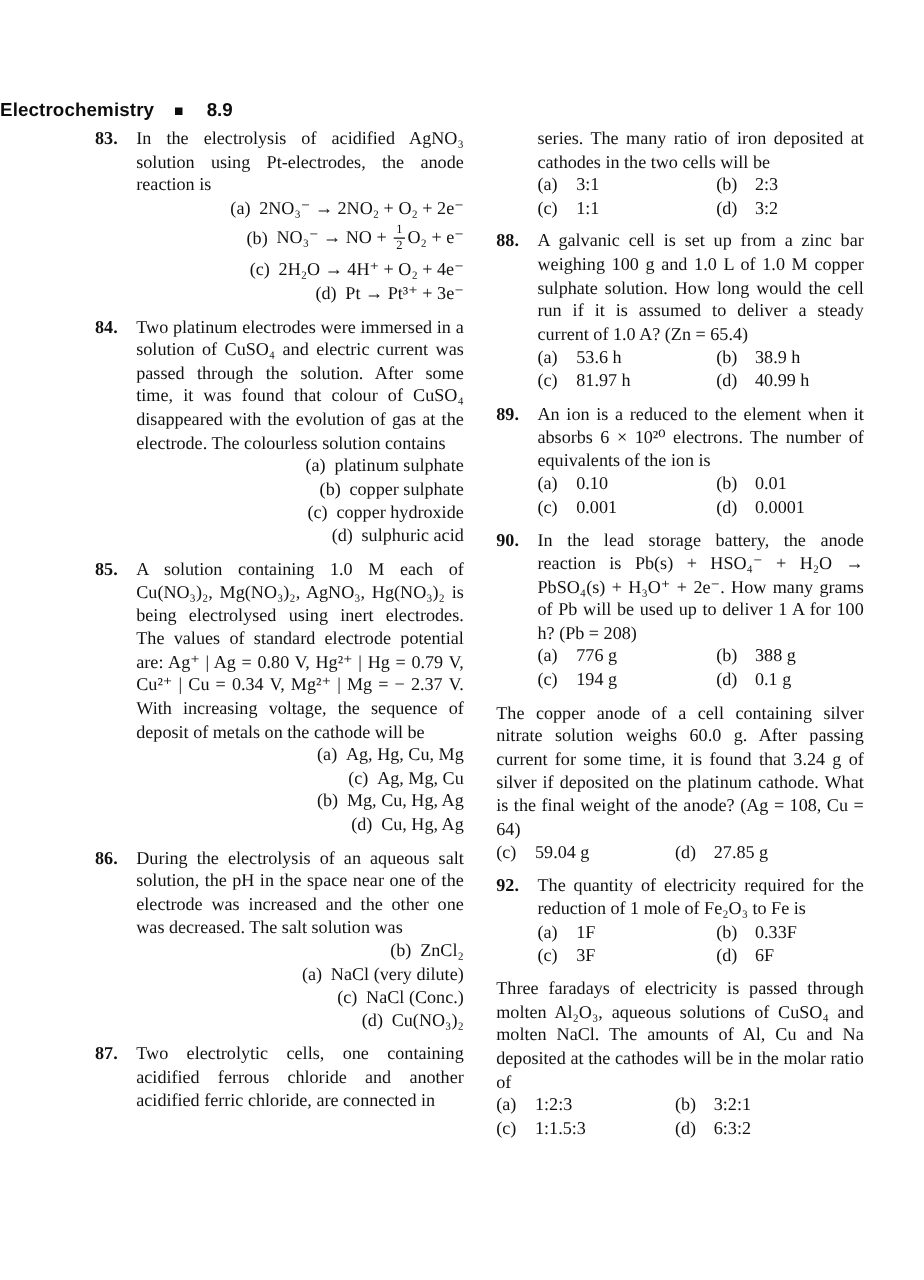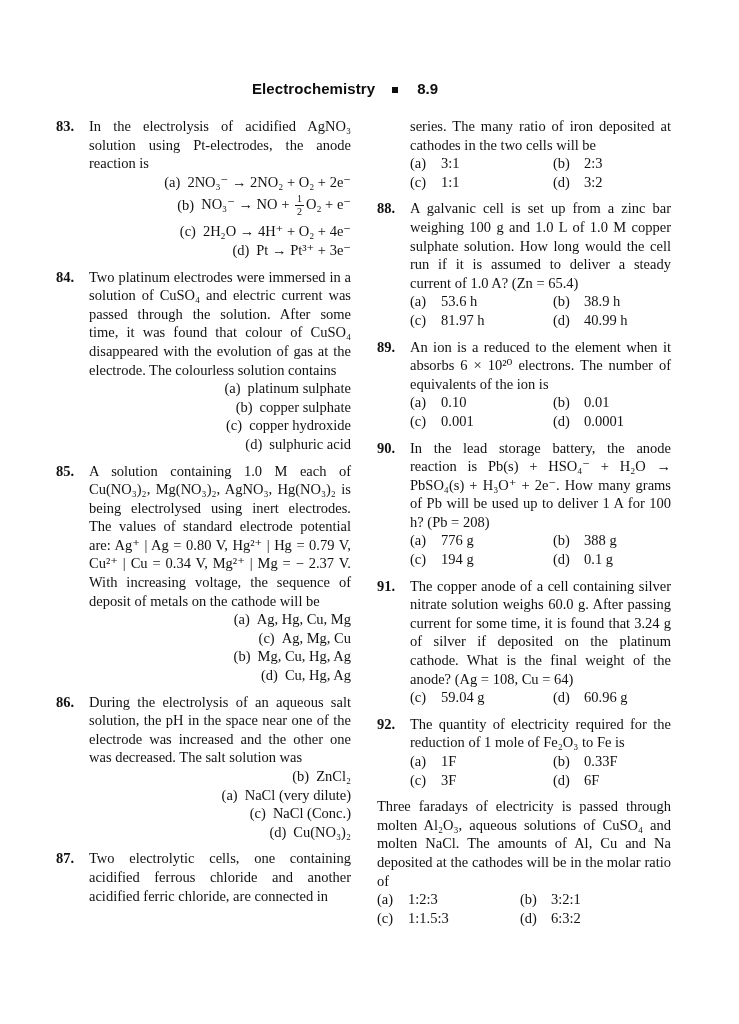--- a/index.html
+++ b/index.html
@@ -14,39 +14,39 @@
     position:relative;
     width:739px;height:1024px;
     box-sizing:border-box;
     padding-top:80px;
     overflow:hidden;
   }
   
   .hdr{
     box-sizing:border-box;
     padding-right:49px;
-    text-align:center;
+    text-align:left;
     font-family:"Liberation Sans","DejaVu Sans",sans-serif;
     font-size:15px;
     line-height:18px;
     color:#0d0d0d;
     white-space:nowrap;
   }
   .hdr .chapter{font-weight:600;letter-spacing:.1px;}
   .hdr .sq{
     display:inline-block;width:6px;height:6px;background:#0d0d0d;
     margin:0 19px 1px 17px;vertical-align:middle;
   }
   .hdr .pageno{font-weight:700;}
   
   .columns{
     display:flex;
     box-sizing:border-box;
-    padding-left:56px;
-    margin-top:19px;
+    padding-left:76px;
+    margin-top:4px;
     font-size:14.5px;
     line-height:18.6px;
   }
   .col-left{width:295px;margin-right:26px;flex-shrink:0;}
   .col-right{width:294px;flex-shrink:0;}
   
   .question{display:flex;margin-bottom:8px;}
   .qnum{width:33px;flex-shrink:0;font-weight:700;}
   .qbody{flex:1;min-width:0;}
   .qtext{margin:0;text-align:justify;}
@@ -221,26 +221,25 @@
             <span class="opt-cell"><span class="opt-label">(b)</span><span class="opt-text">388 g</span></span>
           </div>
           <div class="opt-row">
             <span class="opt-cell"><span class="opt-label">(c)</span><span class="opt-text">194 g</span></span>
             <span class="opt-cell"><span class="opt-label">(d)</span><span class="opt-text">0.1 g</span></span>
           </div>
         </div>
       </div>
 
       <div class="question">
-        <div class="qnum">91.</div>
         <div class="qbody">
           <p class="qtext">The copper anode of a cell containing silver nitrate solution weighs 60.0 g. After passing current for some time, it is found that 3.24 g of silver if deposited on the platinum cathode. What is the final weight of the anode? (Ag = 108, Cu = 64)</p>
           <div class="opt-row">
             <span class="opt-cell"><span class="opt-label">(c)</span><span class="opt-text">59.04 g</span></span>
-            <span class="opt-cell"><span class="opt-label">(d)</span><span class="opt-text">60.96 g</span></span>
+            <span class="opt-cell"><span class="opt-label">(d)</span><span class="opt-text">27.85 g</span></span>
           </div>
         </div>
       </div>
 
       <div class="question">
         <div class="qnum">92.</div>
         <div class="qbody">
           <p class="qtext">The quantity of electricity required for the reduction of 1 mole of Fe₂O₃ to Fe is</p>
           <div class="opt-row">
             <span class="opt-cell"><span class="opt-label">(a)</span><span class="opt-text">1F</span></span>

